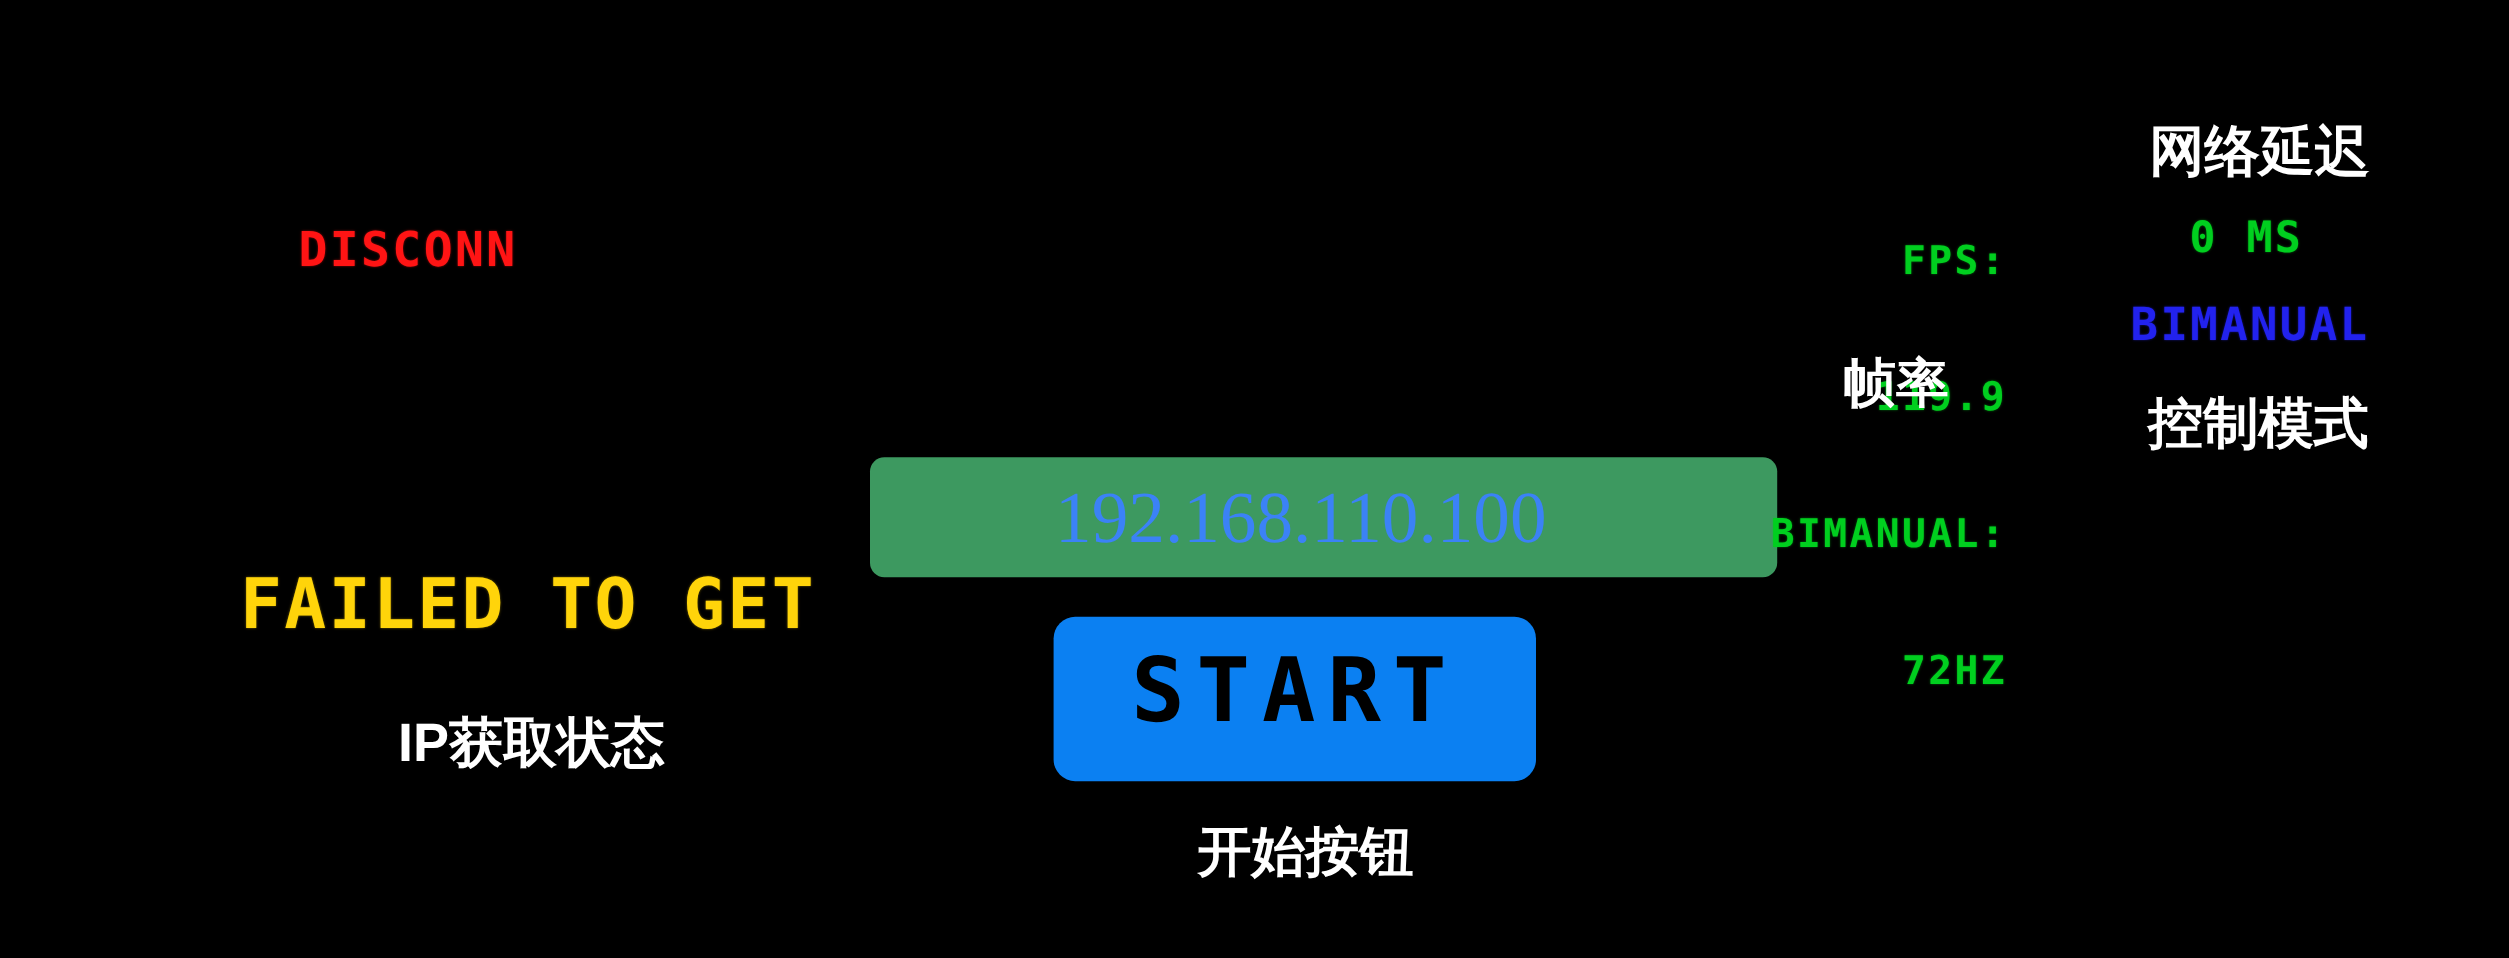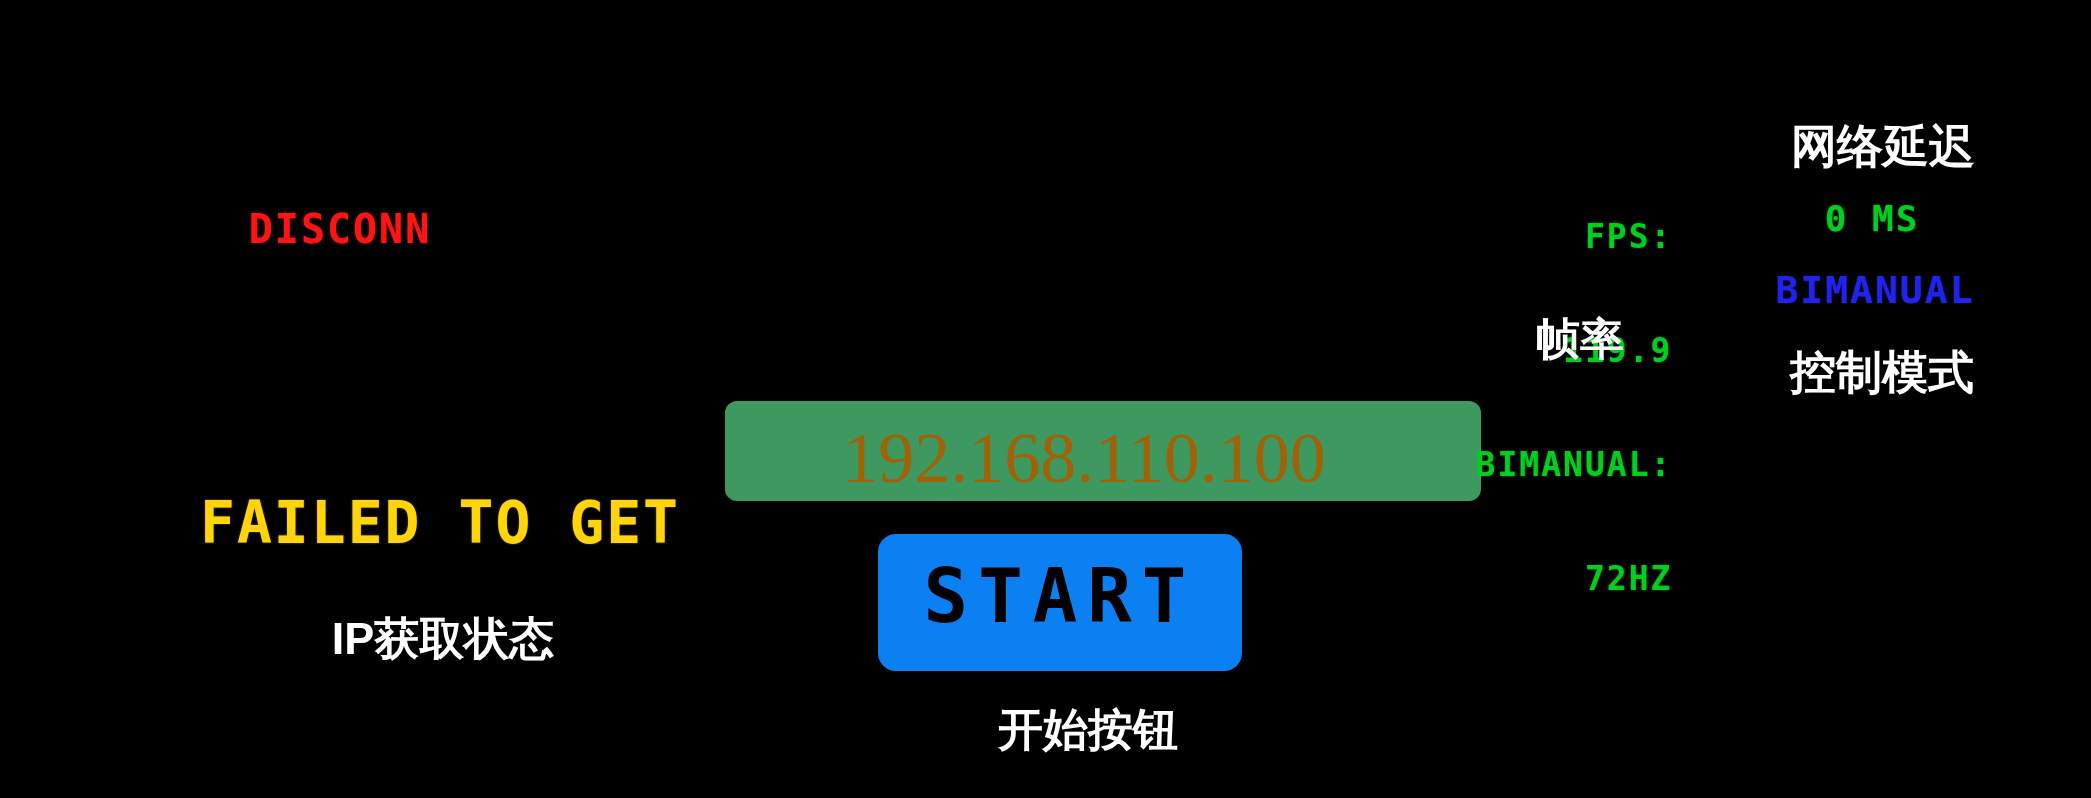--- a/index.html
+++ b/index.html
@@ -8,21 +8,21 @@
     background: #000;
   }
   .stage {
     position: relative;
     width: 2091px;
     height: 798px;
     background: #000000;
     overflow: hidden;
     font-family: "Liberation Sans", sans-serif;
   }
-  .abs { position: absolute; margin-top: 20px; }
+  .abs { position: absolute; }
   .centered { transform: translateX(-50%); text-align: center; white-space: nowrap; }
 
   
   .led {
     font-family: "DejaVu Sans Mono", monospace;
     font-weight: bold;
     letter-spacing: 2px;
     white-space: pre;
   }
   .conn-value {
@@ -48,28 +48,28 @@
 
   .ip-box {
     left: 725px; top: 381px;
     width: 756px; height: 100px;
     background: #3d9960;
     border-radius: 12px;
   }
   .ip-value {
     left: 1084px; top: 402px;
     font-family: "Liberation Serif", serif;
-    font-size: 72px;
+    font-size: 61px;
     line-height: 1;
-    color: #a16207;
+    color: #3b82f6;
   }
 
   .start-btn {
     left: 878px; top: 514px;
-    width: 364px; height: 137px;
+    width: 402px; height: 137px;
     background: #0b80f2;
     border-radius: 18px;
     border: none;
     display: flex;
     align-items: center;
     justify-content: center;
     padding-bottom: 14px;
     box-sizing: border-box;
     cursor: pointer;
   }

